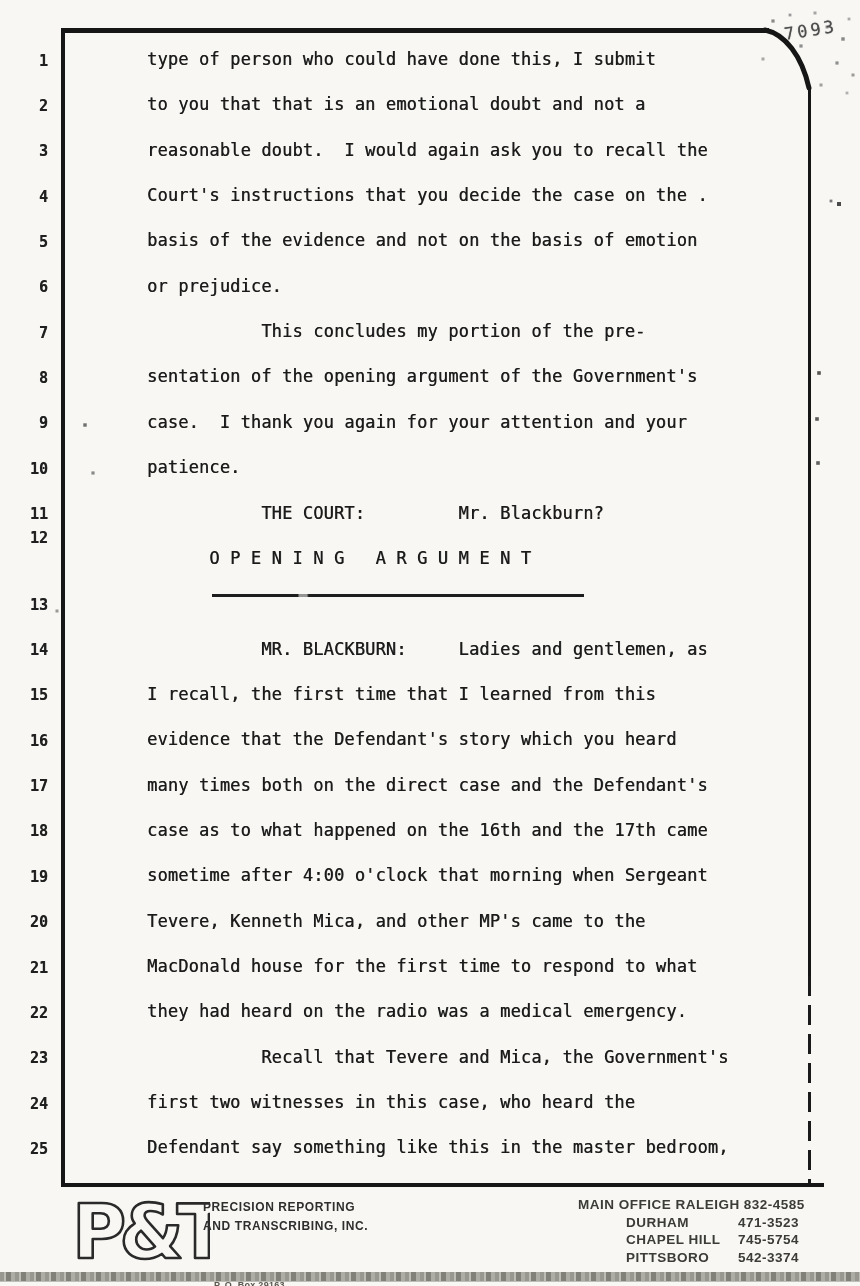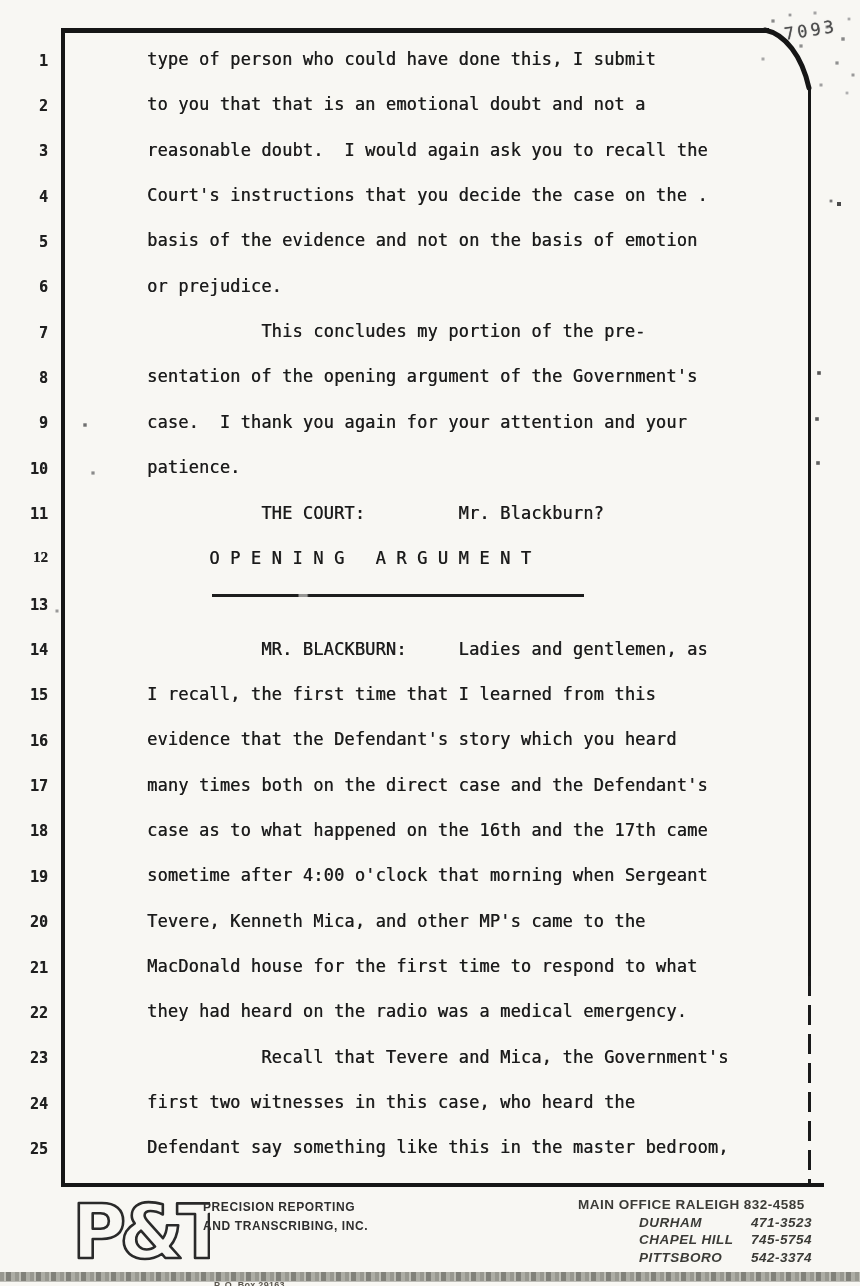--- a/index.html
+++ b/index.html
@@ -52,21 +52,21 @@
     font-size:9px;line-height:11px;letter-spacing:0.3px;color:#5a564e;
     filter:blur(0.25px);
   }
   .footer-offices{
     position:absolute;left:578px;top:1196px;
     font-family:"Liberation Sans",sans-serif;font-weight:bold;
     font-size:13.5px;line-height:17.5px;letter-spacing:0.5px;color:#3b3b37;
     filter:blur(0.2px);
   }
   .office-row{display:flex;white-space:nowrap;}
-  .office-row.sub{margin-left:61px;font-style:italic;}
+  .office-row.sub{margin-left:48px;}
   .office-row.sub .office-label{width:112px;}
   .office-row.main .office-label{margin-right:4px;}
   .scan-edge{
     position:absolute;left:0;top:1272px;width:860px;height:9px;opacity:.9;
     background:repeating-linear-gradient(90deg,#8e8e86 0 4px,#b7b7af 4px 6px,#75756d 6px 11px,#a5a59d 11px 15px);
     box-shadow:0 1px 0 rgba(120,120,112,.5);
   }
   .speck{position:absolute;left:0;top:0;width:2px;height:2px;background:transparent;
     box-shadow:
       772px 20px 0 0.6px #8a8a8a, 789px 14px 0 0.4px #9a9a9a, 800px 45px 0 0.6px #8f8f8f,
@@ -123,21 +123,21 @@
 
     <div class="line-number" style="top: 412.3px;">9</div>
     <div class="line-text" style="top: 408.8px;">case.  I thank you again for your attention and your</div>
 
     <div class="line-number" style="top: 457.65px;">10</div>
     <div class="line-text" style="top: 454.15px;">patience.</div>
 
     <div class="line-number" style="top: 503px;">11</div>
     <div class="line-text" style="top: 499.5px;">           THE COURT:         Mr. Blackburn?</div>
 
-    <div class="line-number" style="top: 546px; font-family: Liberation Serif, serif;">12</div>
+    <div class="line-number" style="top: 527px;">12</div>
     <div class="line-text" style="top: 544.85px;">      O P E N I N G   A R G U M E N T</div>
 
     <div class="line-number" style="top: 593.7px;">13</div>
     <div class="line-text" style="top: 590.2px;"></div>
 
     <div class="line-number" style="top: 639.05px;">14</div>
     <div class="line-text" style="top: 635.55px;">           MR. BLACKBURN:     Ladies and gentlemen, as</div>
 
     <div class="line-number" style="top: 684.4px;">15</div>
     <div class="line-text" style="top: 680.9px;">I recall, the first time that I learned from this</div>

